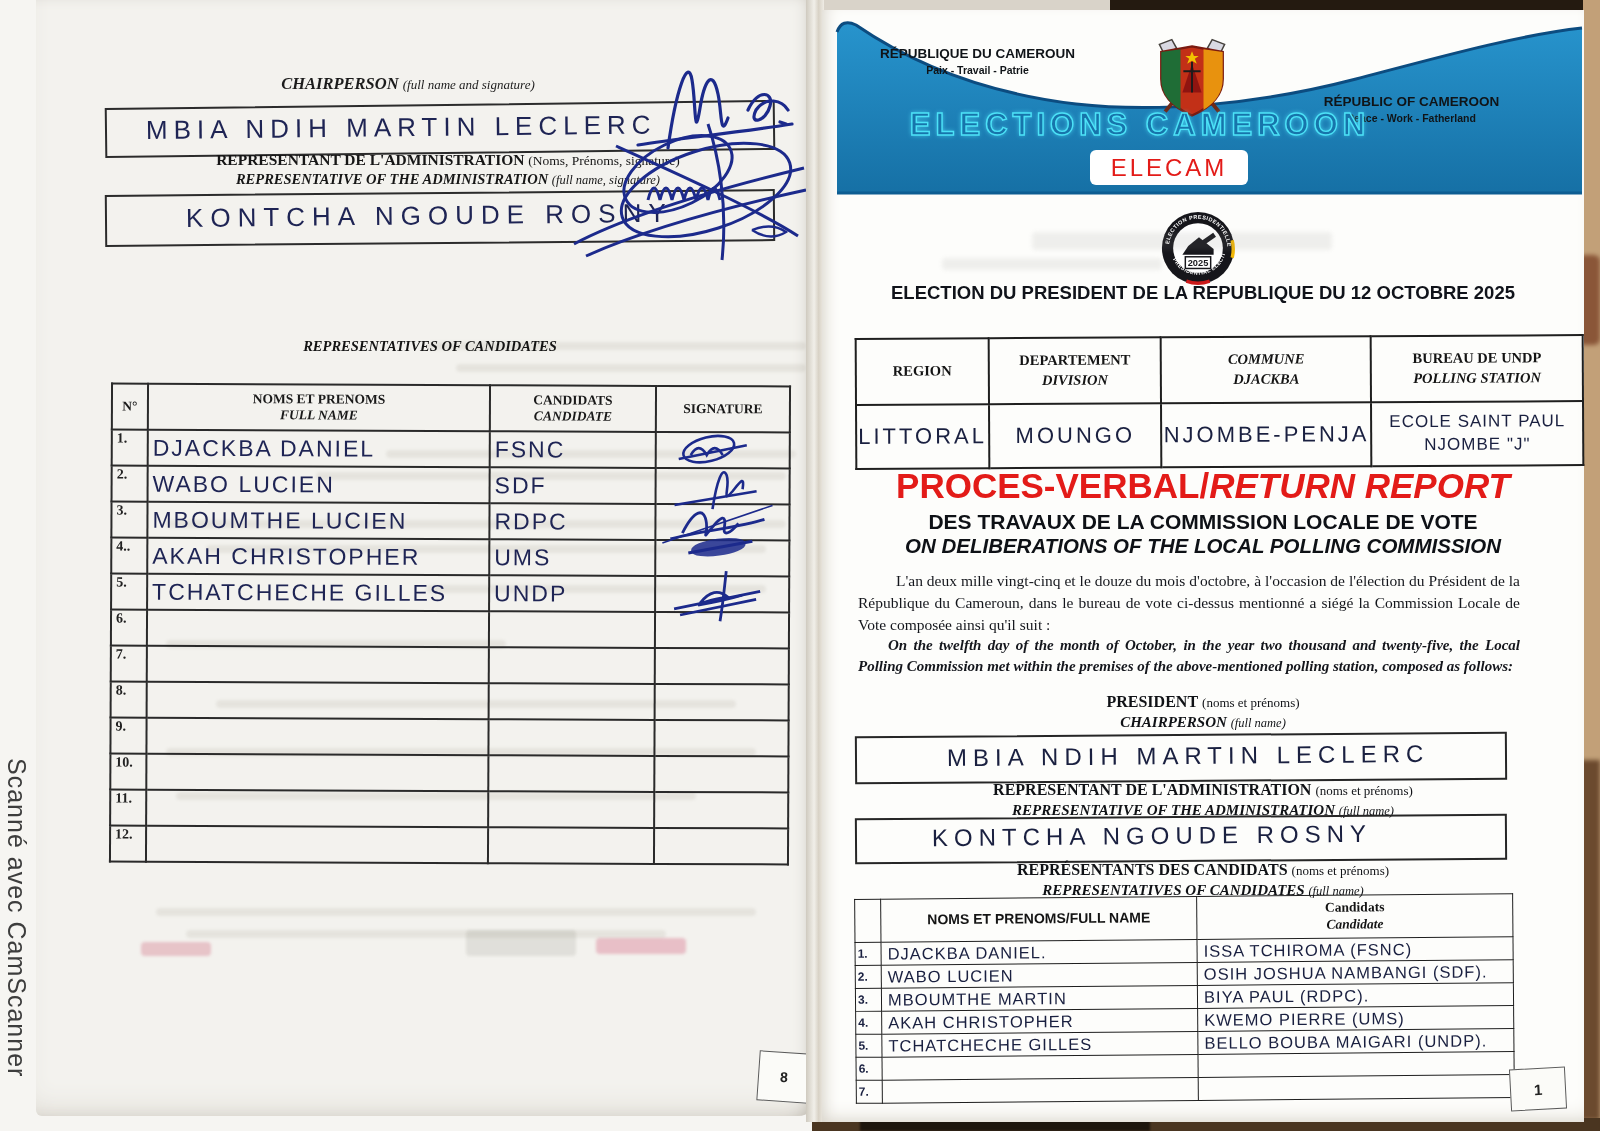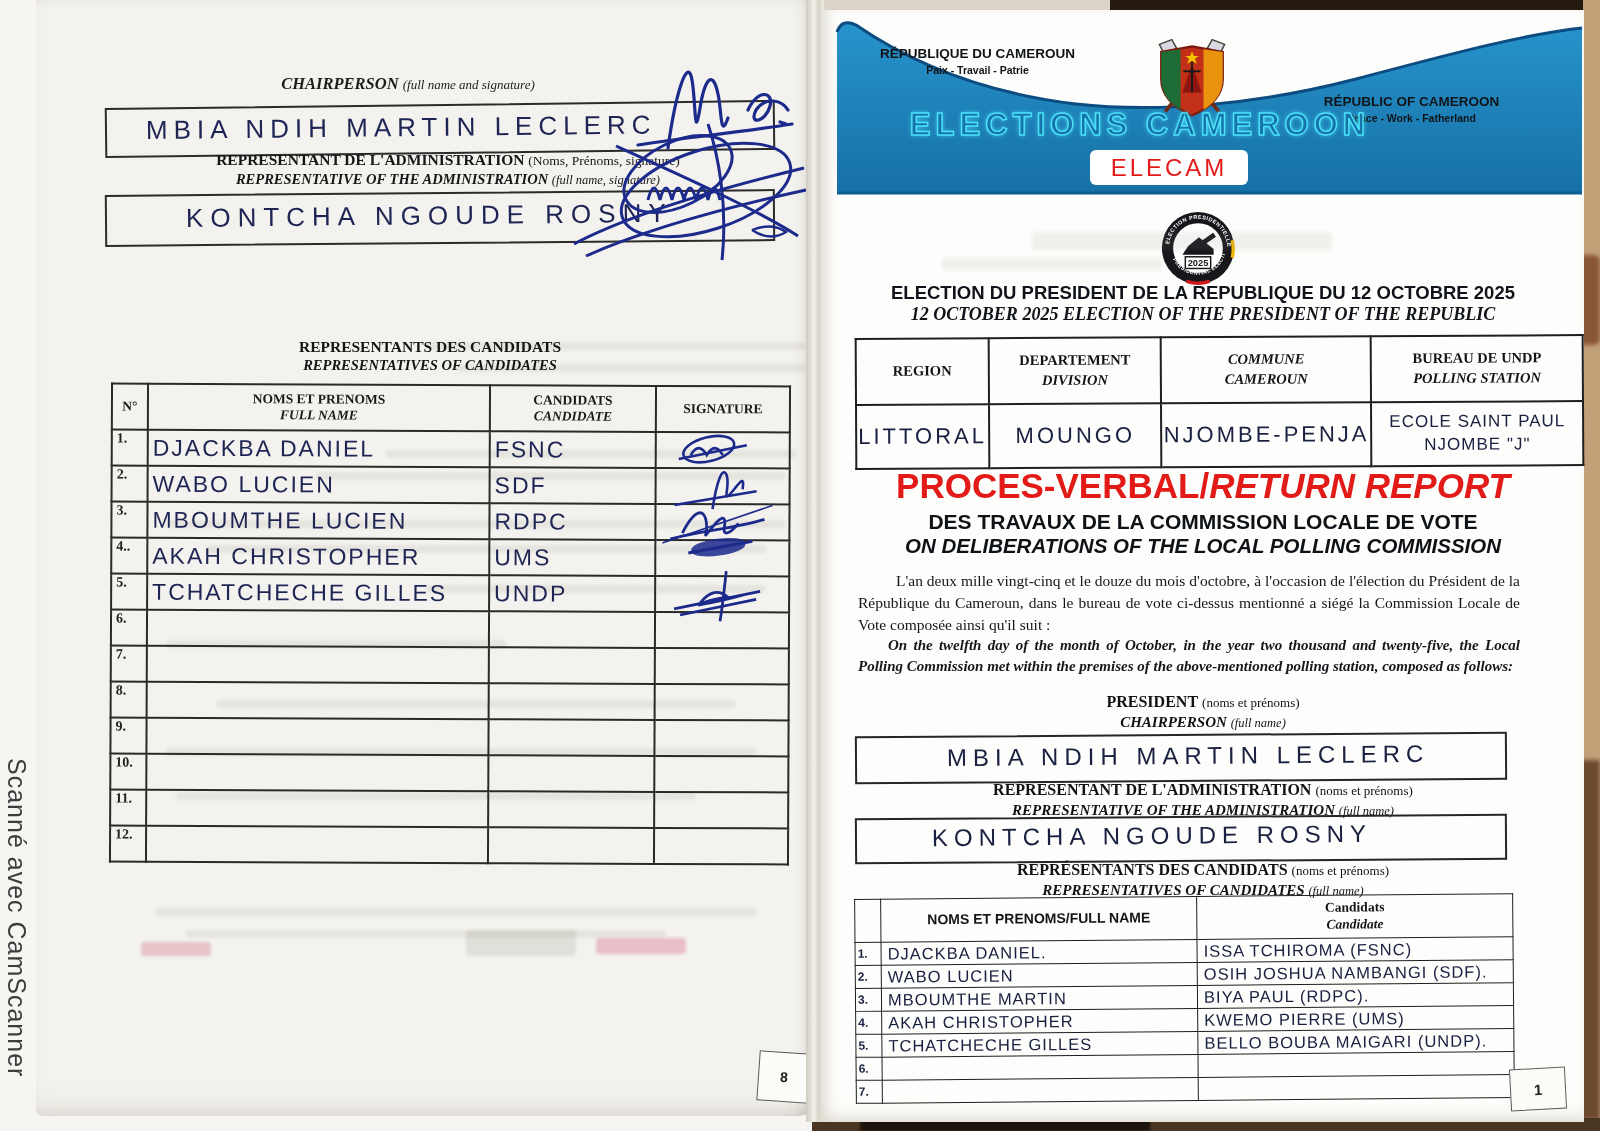--- a/index.html
+++ b/index.html
@@ -186,21 +186,20 @@
         <path d="M92,88 q6,-24 12,0 q6,-24 12,0 q6,-24 12,0 q6,-24 12,0 q6,-24 12,0 q6,-24 12,0"></path>
         <path d="M18,132 C82,98 182,72 248,56"></path>
         <path d="M30,144 C102,112 204,88 250,78"></path>
         <path d="M60,34 C122,62 202,98 242,124"></path>
         <path d="M152,12 C162,42 172,92 166,148"></path>
         <path d="M196,118 q20,-8 34,2 q-16,10 -34,-2" stroke-width="2.4"></path>
       </g>
     </svg>
 
     <div class="abs lp-ttitle ctr">
-      <div class="fr b">REPRESENTANTS DES CANDIDATS</div>
       <div class="en b i">REPRESENTATIVES OF CANDIDATES</div>
     </div>
 
     <table class="ltable">
       <colgroup>
           <col style="width:36px">
           <col style="width:342px">
           <col style="width:166px">
           <col style="width:134px">
         </colgroup>
@@ -395,39 +394,38 @@
       <rect x="27" y="49" width="26" height="12" fill="#ffffff" stroke="#17171c" stroke-width="1.5"></rect>
       <text x="40" y="58.5" font-size="9.5" font-weight="bold" text-anchor="middle" fill="#17171c" font-family="Liberation Sans,sans-serif">2025</text>
       <path d="M 75,32 A 36,36 0 0 1 75,50" stroke="#f2b705" stroke-width="3.5" fill="none"></path>
       <path d="M 28,74 A 36,36 0 0 0 52,74" stroke="#cc1a1a" stroke-width="3.5" fill="none"></path>
     </svg>
 
     <div class="ghost" style="left:210px;top:222px;width:300px;height:18px;"></div>
     <div class="ghost" style="left:120px;top:248px;width:220px;height:12px;"></div>
 
     <div class="abs rp-title1 ctr">ELECTION DU PRESIDENT DE LA REPUBLIQUE DU 12 OCTOBRE 2025</div>
-    <div class="abs rp-title2 ctr">12 OCTOBER 2025 ELECTION OF THE PRESIDENT OF THE REPUBLIC</div>
 
     <table class="loctable">
       <colgroup>
           <col style="width:130px">
           <col style="width:181px">
           <col style="width:160px">
           <col style="width:217px">
         </colgroup>
       <tbody>
           <tr>
         <th class="ctr"><span class="b">REGION</span></th>
         <th class="ctr">
           <span class="b">DEPARTEMENT</span><br>
           <span class="b i">DIVISION</span>
         </th>
         <th class="ctr">
           <span class="b i">COMMUNE</span><br>
-          <span class="b i">CAMEROUN</span>
+          <span class="b i">DJACKBA</span>
         </th>
         <th class="ctr">
           <span class="b">BUREAU DE UNDP</span><br>
           <span class="b i">POLLING STATION</span>
         </th>
       </tr>
       <tr>
         <td class="ctr"><span class="hw loc-hw">LITTORAL</span></td>
         <td class="ctr"><span class="hw loc-hw">MOUNGO</span></td>
         <td class="ctr"><span class="hw loc-hw">NJOMBE-PENJA</span></td>

